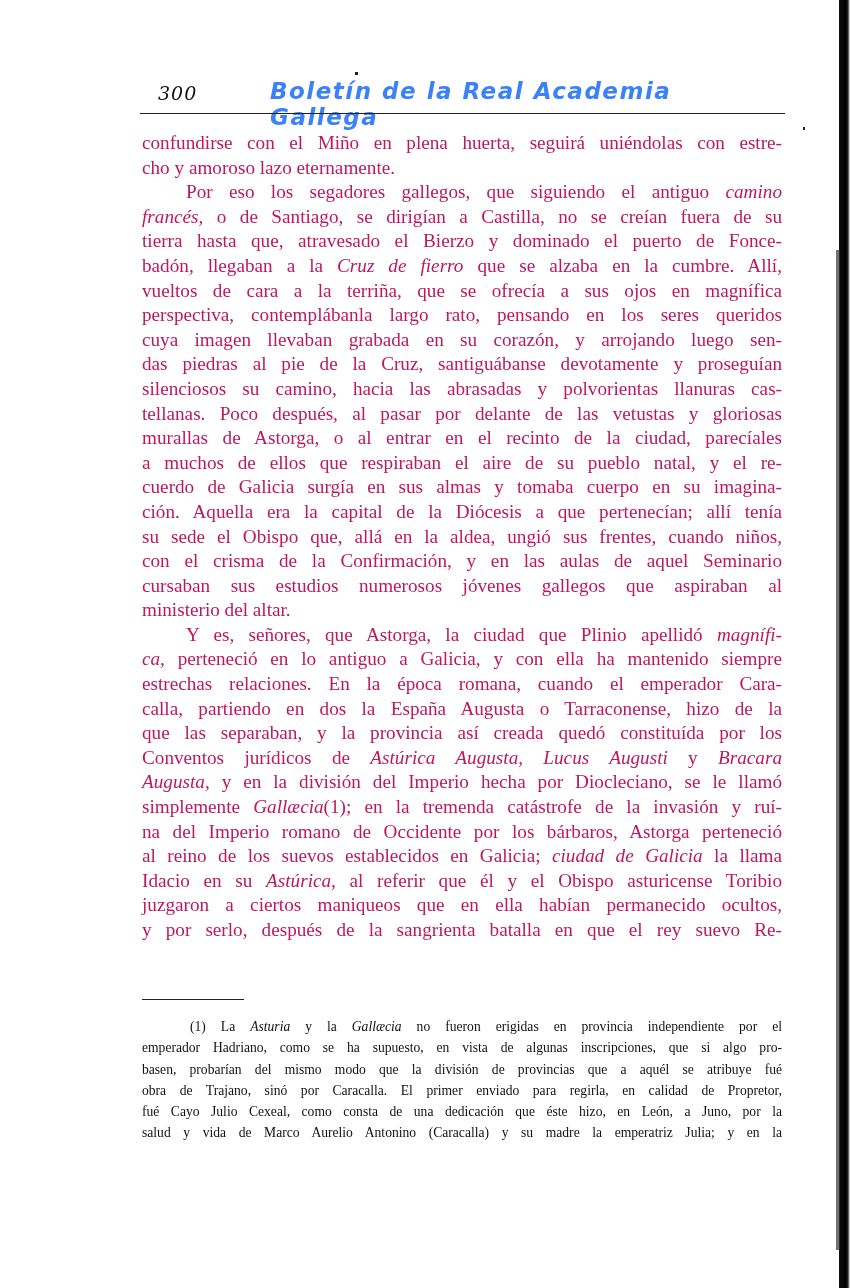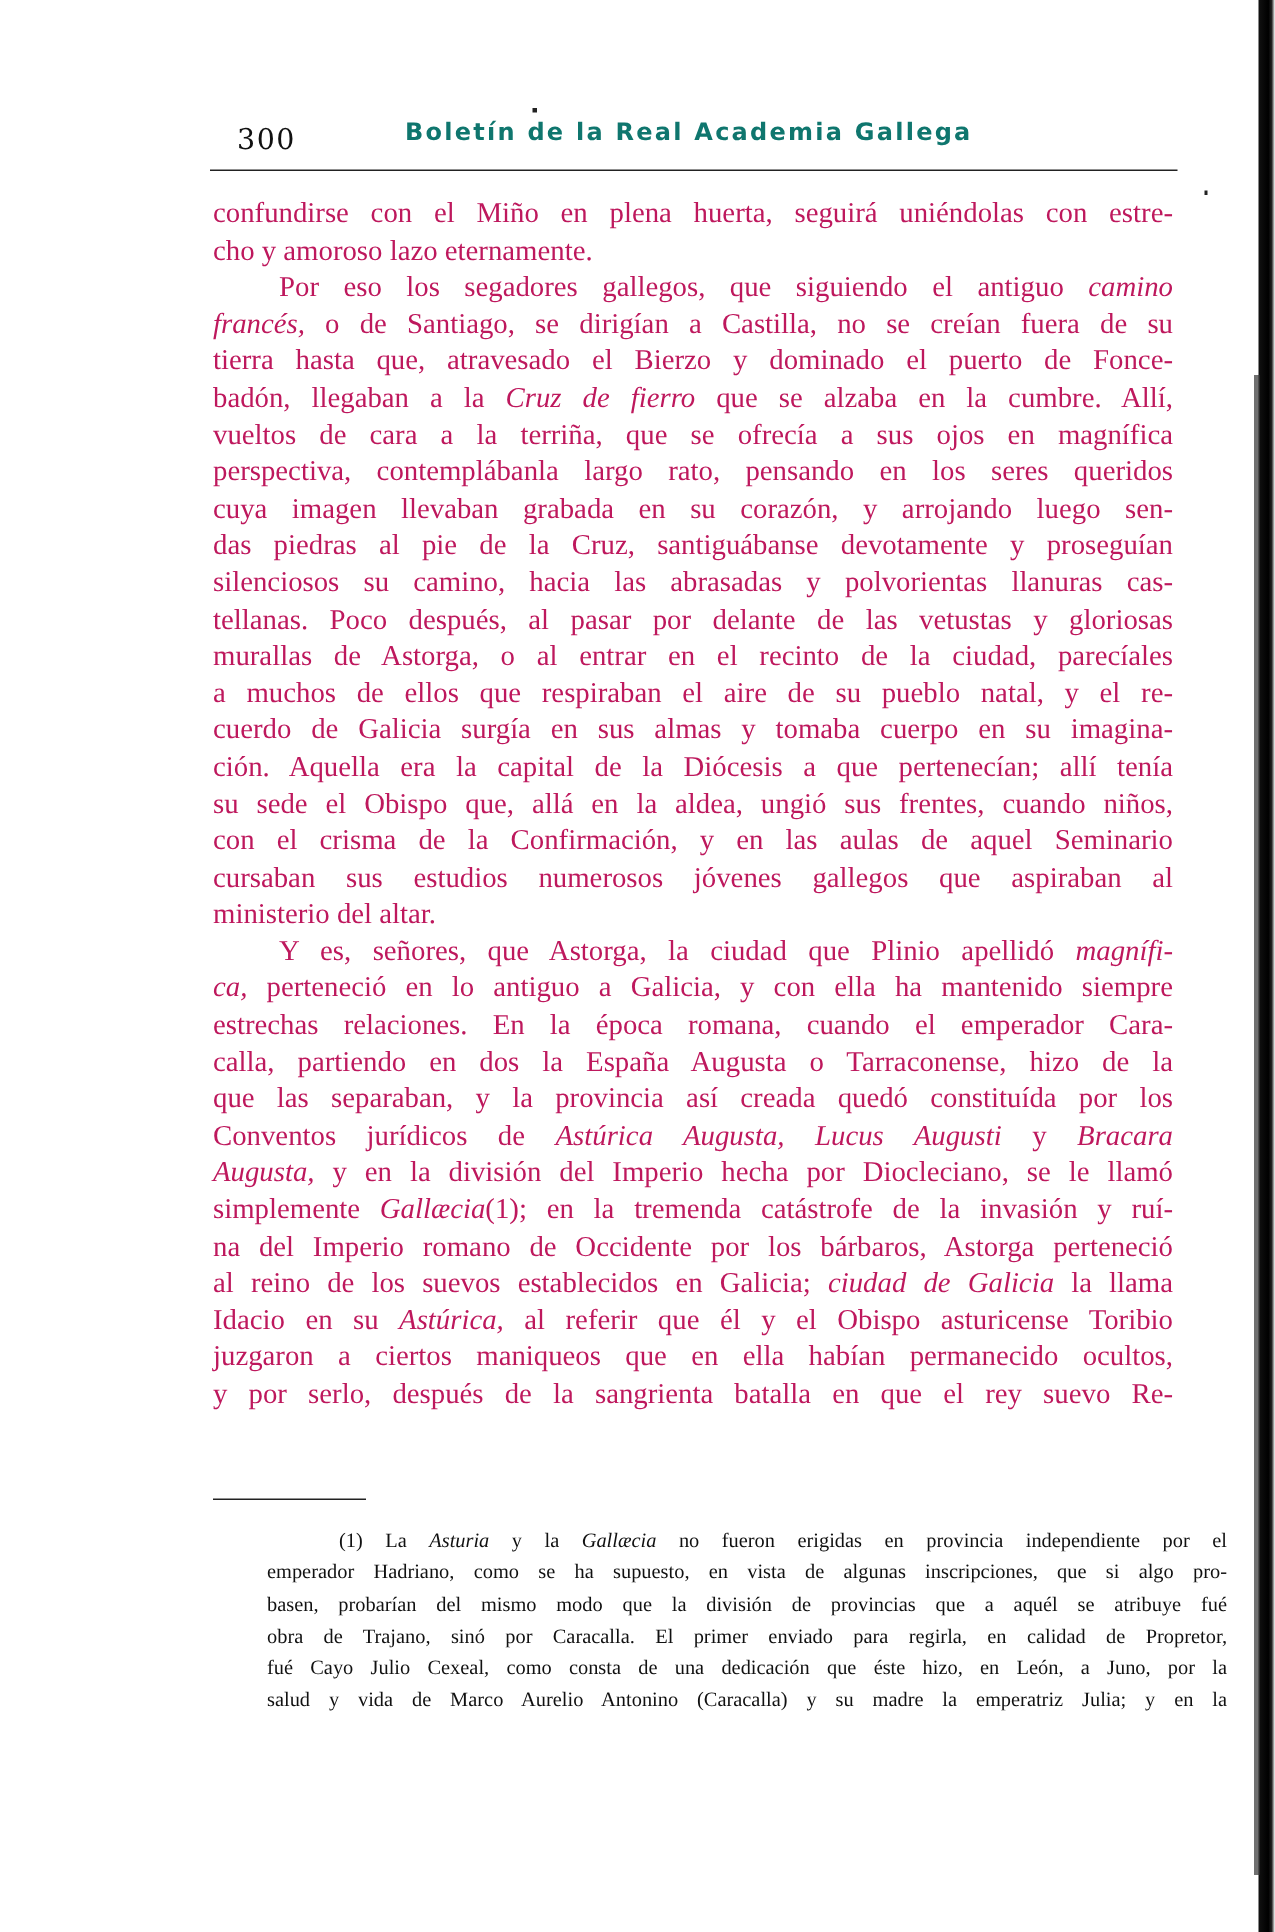--- a/index.html
+++ b/index.html
@@ -1,33 +1,33 @@
 <!DOCTYPE html>
 <html><head>
 <meta charset="utf-8">
 <style>
   html, body { margin: 0; padding: 0; background: #ffffff; }
   body { width: 850px; height: 1288px; position: relative; overflow: hidden; }
   .page { position: absolute; left: 0; top: 0; width: 850px; height: 1288px; background: #fff; }
   .edge { position: absolute; left: 839px; top: 0; width: 11px; height: 1288px;
           background: linear-gradient(to right, #111 0%, #000 60%, #222 80%, #fff 100%); }
   .edge2 { position: absolute; left: 836px; top: 250px; width: 4px; height: 1000px; background: #333; opacity: .7; }
-  .running-head { position: absolute; left: 140px; top: 78px; width: 640px; height: 30px; }
+  .running-head { position: absolute; left: 140px; top: 78px; width: 640px; height: 30px; font-style: italic; }
   .page-num { position: absolute; left: 18px; top: 4px; font-family: "DejaVu Serif", serif; font-size: 19px; color: #111; letter-spacing: 1px; }
-  .head-title { position: absolute; left: 130px; top: 0px; font-family: "DejaVu Sans", sans-serif; font-weight: bold; font-size: 16px; color: #0f766e; letter-spacing: 1.5px; }
+  .head-title { position: absolute; left: 130px; top: 0px; font-family: "DejaVu Sans", sans-serif; font-weight: bold; font-size: 23px; color: #3b82f6; letter-spacing: 1.5px; }
   .head-rule { position: absolute; left: 140px; top: 113px; width: 645px; height: 1px; background: #222; }
   .body-text { position: absolute; left: 142px; top: 131px; width: 640px;
                font-family: Liberation Serif, serif; font-size: 19.2px; line-height: 24.6px;
                color: #be185d; text-align: justify; }
   .line { display: block; text-align: justify; text-align-last: justify; white-space: nowrap; height: 24.6px; }
   .line.last { text-align-last: left; }
   .indent { padding-left: 44px; }
   .fn-rule { position: absolute; left: 142px; top: 999px; width: 102px; height: 1px; background: #222; }
   .footnote { position: absolute; left: 142px; top: 1016px; width: 640px;
-              font-family: "Liberation Serif", serif; font-size: 13.6px; line-height: 21.3px; color: #111; margin-left: 36px; }
+              font-family: "Liberation Serif", serif; font-size: 13.6px; line-height: 21.3px; color: #111; }
   .fn-line { display: block; white-space: nowrap; text-align: justify; text-align-last: justify; height: 21.3px; }
   .fn-indent { padding-left: 48px; }
   i { font-style: italic; }
   .speck { position: absolute; background: #222; }
 </style>
 </head>
 <body>
 
 <div class="page">
   <div class="edge"></div>

